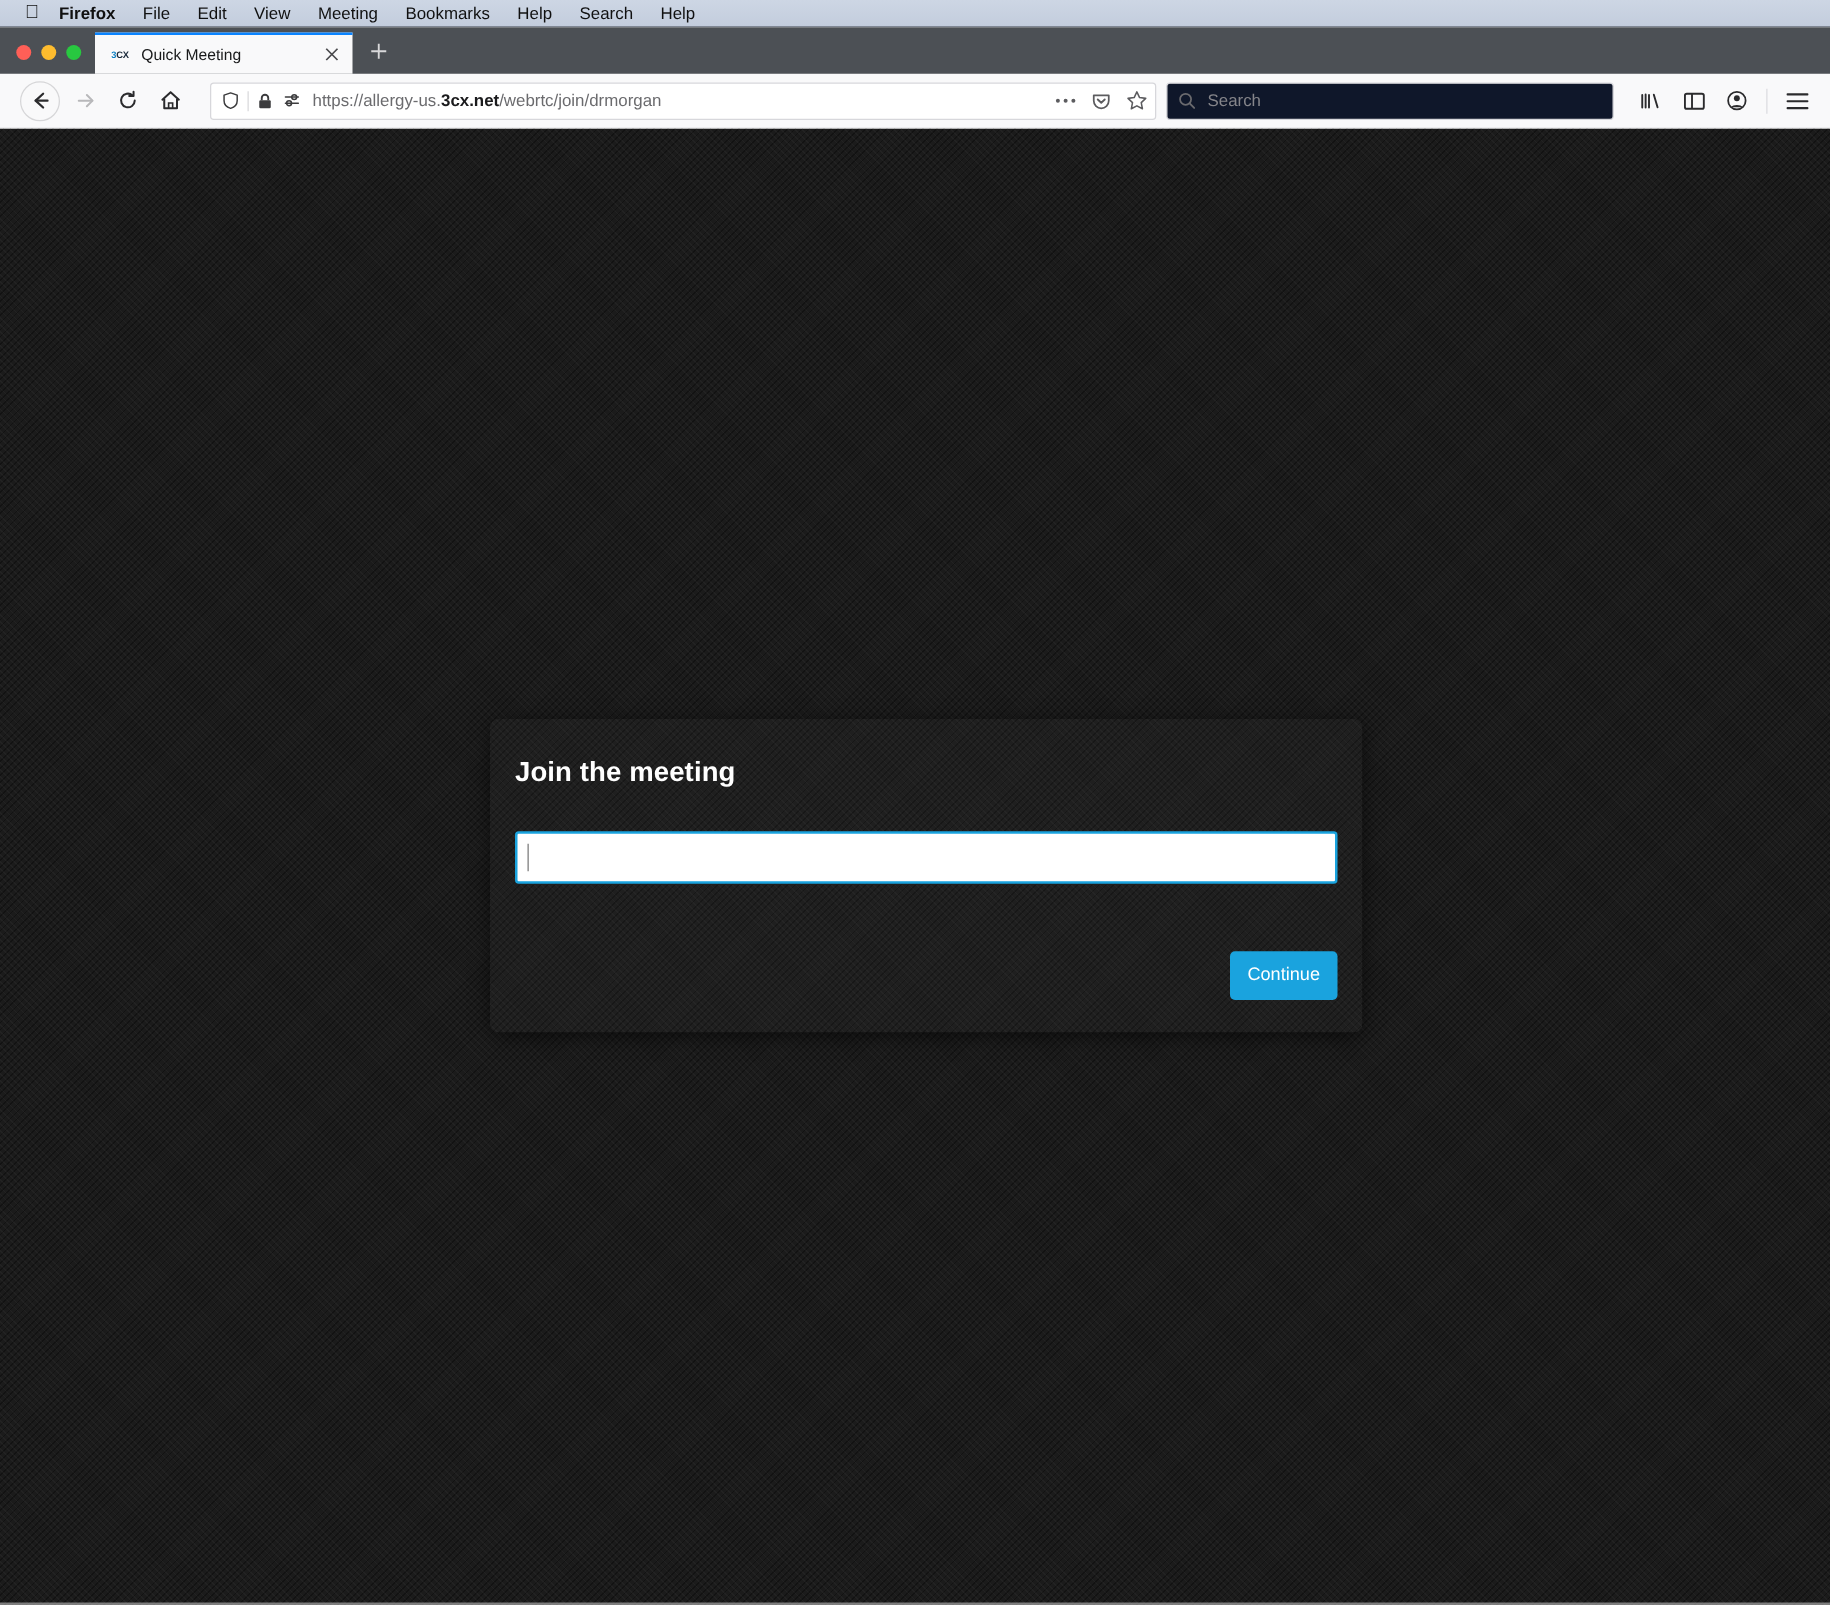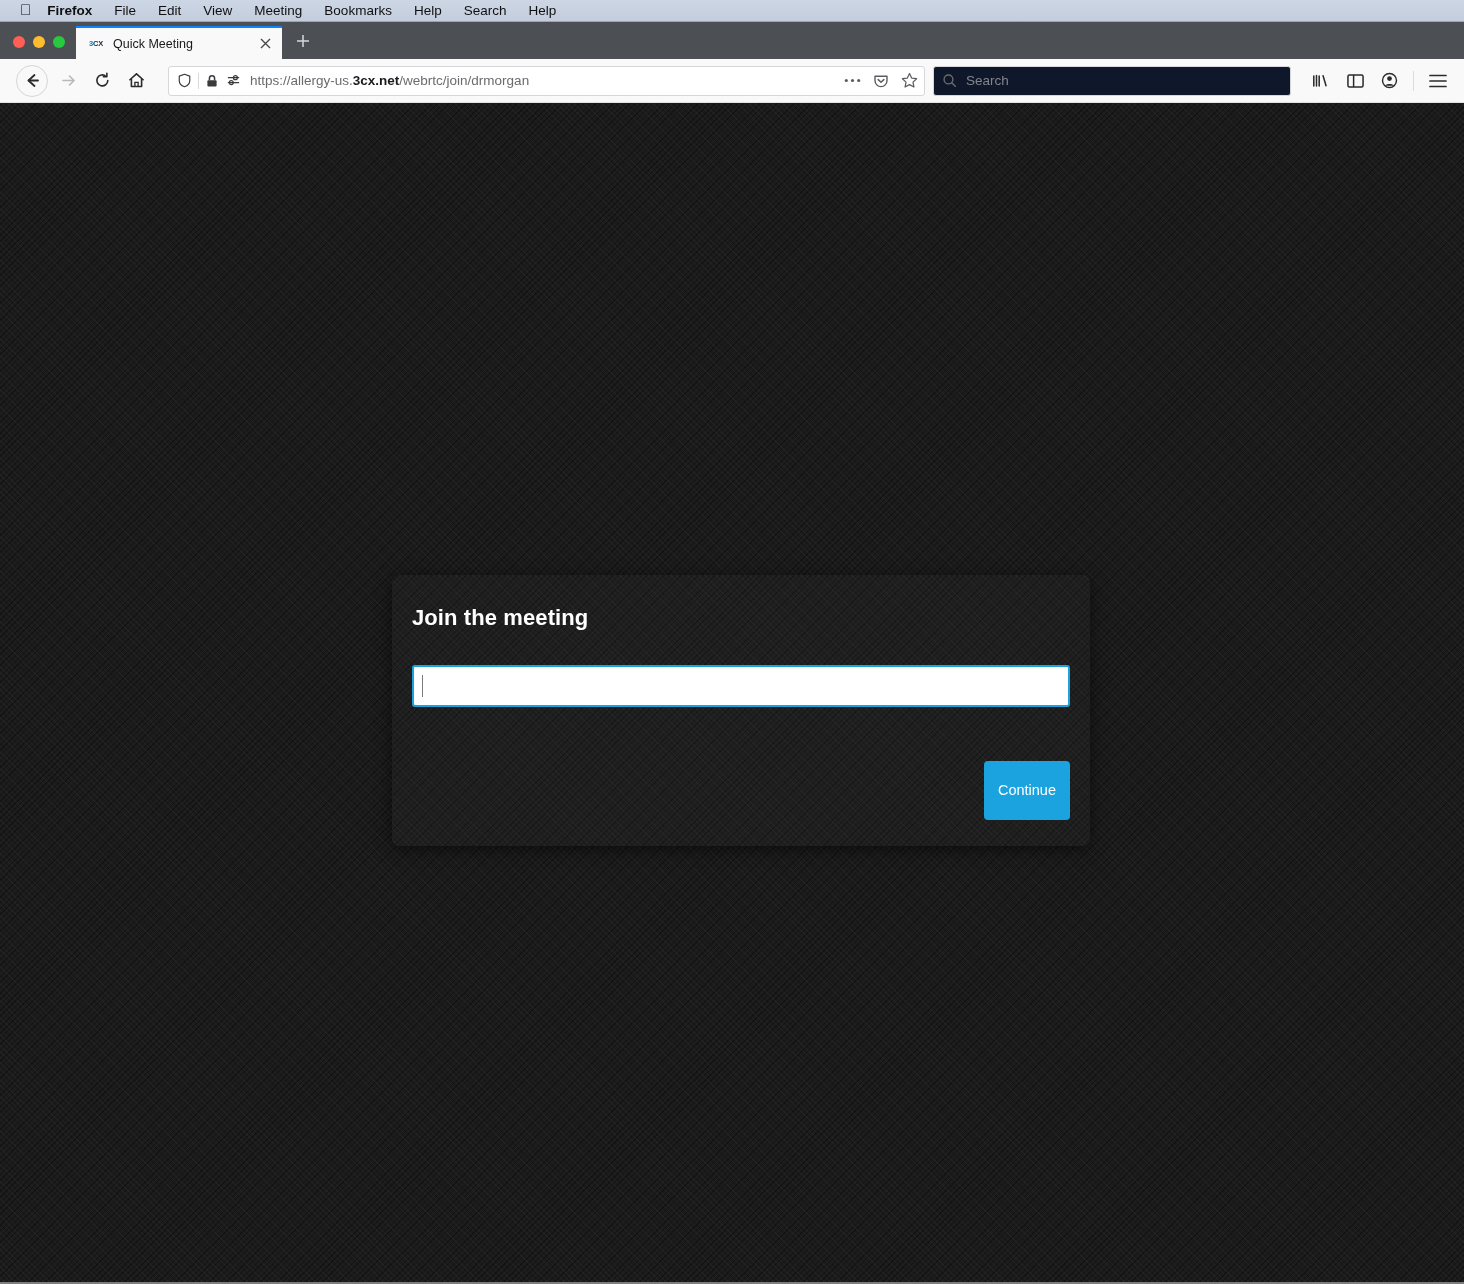--- a/index.html
+++ b/index.html
@@ -282,21 +282,21 @@
     justify-content: flex-end;
     margin-top: 54px;
   }
   .continue-btn {
     background: #1aa3de;
     color: #ffffff;
     border: none;
     border-radius: 4px;
     font-family: "Liberation Sans", sans-serif;
     font-size: 14.5px;
-    padding: 22px 14px;
+    padding: 12px 14px;
     line-height: 1;
     cursor: pointer;
   }
 
   .bottom-sliver {
     position: absolute;
     left: 0; right: 0; bottom: 0;
     height: 2px;
     background: #cfcfcf;
     opacity: .55;

